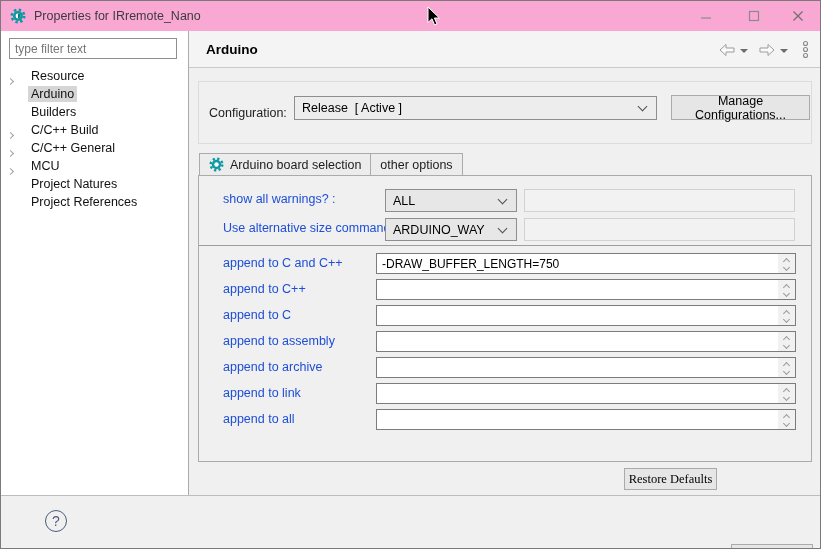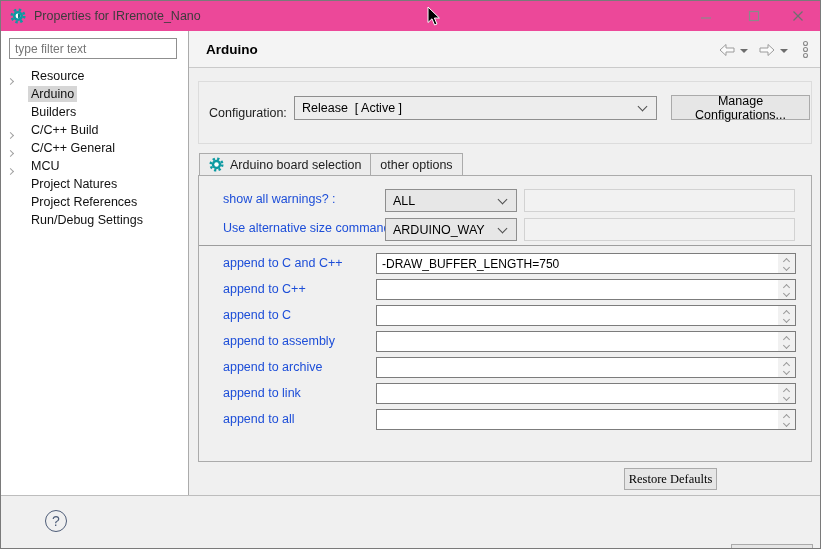--- a/index.html
+++ b/index.html
@@ -3,21 +3,21 @@
 <meta charset="utf-8">
 <style>
   * { box-sizing: border-box; margin: 0; padding: 0; }
   body { margin: 0; font-family: "Liberation Sans", sans-serif; background: #cfcfcf; }
   .window {
     position: relative; width: 821px; height: 549px;
     background: #f0f0f0; border: 1px solid #7a7a7a; overflow: hidden;
     font-size: 12.5px; color: #1c1c1c;
   }
   
-  .titlebar { position: absolute; left: 0; top: 0; width: 100%; height: 30px; background: #ec4899; }
+  .titlebar { position: absolute; left: 0; top: 0; width: 100%; height: 30px; background: #f9a8d4; }
   .app-icon { position: absolute; left: 9px; top: 7px; width: 16px; height: 16px; }
   .title-text { position: absolute; left: 33px; top: 8px; font-size: 12.5px; color: #3c3c3c; }
   .winbtn { position: absolute; top: 6px; width: 22px; height: 18px; display: flex; align-items: center; justify-content: center; cursor: default; }
   .winbtn svg { display: block; }
   
   .cursor { position: absolute; left: 426px; top: 5px; z-index: 50; pointer-events: none; }
   
   .sidebar { position: absolute; left: 0; top: 30px; width: 188px; height: 464px; background: #ffffff; border-right: 1px solid #ababab; }
   .filter-input {
     position: absolute; left: 8px; top: 7px; width: 168px; height: 21px;
@@ -147,24 +147,20 @@
         <span class="tlabel">MCU</span>
       </div>
       <div class="tree-item">
         <span class="chev-wrap"></span>
         <span class="tlabel">Project Natures</span>
       </div>
       <div class="tree-item">
         <span class="chev-wrap"></span>
         <span class="tlabel">Project References</span>
       </div>
-      <div class="tree-item">
-        <span class="chev-wrap"></span>
-        <span class="tlabel">Run/Debug Settings</span>
-      </div>
     </div>
   </div>
 
   <div class="mheader">
     <span class="page-title">Arduino</span>
     <div class="nav-icons">
       <svg width="16" height="14">
         <path d="M15 5 L7 5 L7 1.5 L1 7 L7 12.5 L7 9 L15 9 Z" fill="#fbfbfb" stroke="#9b9b9b" stroke-width="1"></path>
       </svg>
       <span class="caret"></span>

